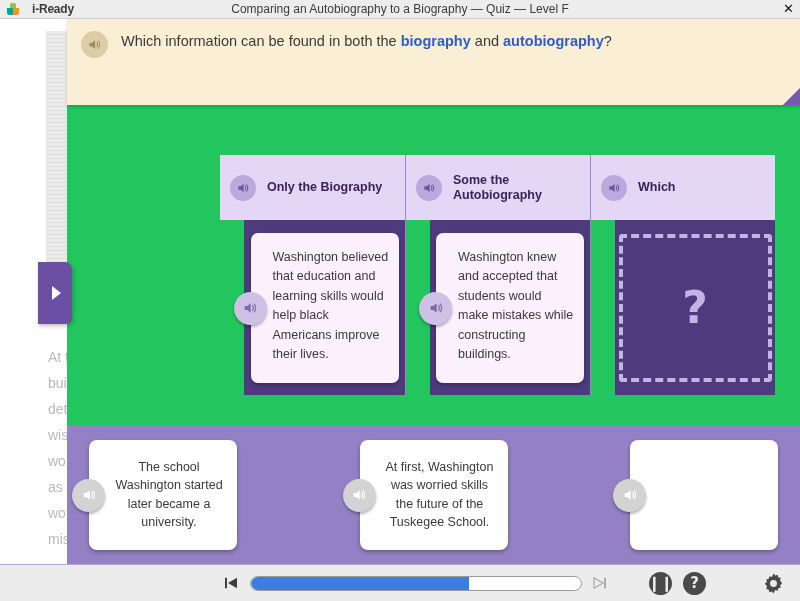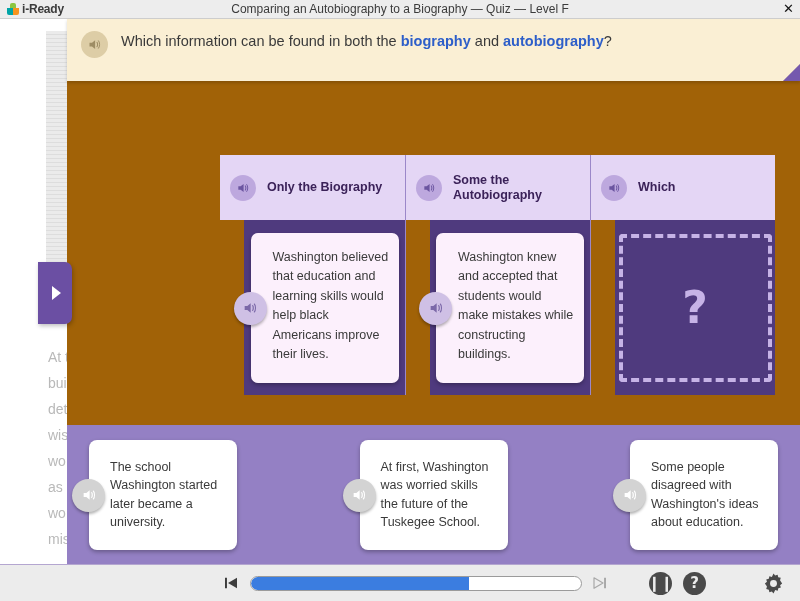--- a/index.html
+++ b/index.html
@@ -9,21 +9,21 @@
     overflow: hidden; background: #ffffff;
   }
   #app { position: relative; width: 800px; height: 601px; background: #ffffff; }
 
   
   .titlebar {
     position: absolute; top: 0; left: 0; width: 800px; height: 19px;
     background: #ededed; border-bottom: 1px solid #cfcfcf;
     display: flex; align-items: center;
   }
-  .logo-wrap { display: flex; align-items: center; gap: 3px; padding-left: 7px; }
+  .logo-wrap { display: flex; align-items: center; gap: 13px; padding-left: 7px; }
   .logo-cube { width: 12px; height: 12px; position: relative; }
   .logo-cube i { position: absolute; display: block; }
   .lc-tl { width: 6px; height: 6px; left: 3px; top: 0; background: #8dc63f; border-radius: 2px 2px 0 0; }
   .lc-l  { width: 6px; height: 7px; left: 0; top: 5px; background: #00a4a7; border-radius: 0 0 0 2px; }
   .lc-r  { width: 6px; height: 7px; left: 6px; top: 5px; background: #f7941e; border-radius: 0 0 2px 0; }
   .logo-text { font-size: 12px; font-weight: bold; color: #3b3b3b; letter-spacing: -0.2px; }
   .titlebar-title {
     position: absolute; left: 0; right: 0; text-align: center;
     font-size: 12px; color: #3b3b3b;
   }
@@ -57,26 +57,26 @@
   }
   .passage-tab .tri {
     width: 0; height: 0; border-left: 9px solid #fff;
     border-top: 7px solid transparent; border-bottom: 7px solid transparent;
     margin-left: 3px;
   }
 
   
   .stage {
     position: absolute; left: 67px; top: 19px; width: 733px; height: 545px;
-    background: #a16207; overflow: hidden;
+    background: #22c55e; overflow: hidden;
   }
 
   
   .banner {
-    position: absolute; left: 67px; top: 19px; width: 733px; height: 62px;
+    position: absolute; left: 67px; top: 19px; width: 733px; height: 86px;
     background: #FAEFD4; z-index: 10;
     box-shadow: 0 2px 3px rgba(0,0,0,.18);
   }
   .banner-inner { display: flex; align-items: flex-start; padding: 11px 14px 0 14px; }
   .spk {
     border-radius: 50%; display: flex; align-items: center; justify-content: center;
     flex: none; cursor: pointer;
   }
   .spk svg { display: block; }
   .spk-banner { width: 27px; height: 27px; background: #DDCDA6; margin-top: 1px; }
@@ -132,21 +132,21 @@
   }
   .dropzone .qmark {
     font-size: 44px; font-weight: bold; color: #C6B3E6;
     font-family: "DejaVu Sans", sans-serif; line-height: 1;
   }
 
   
   .tray {
     position: absolute; left: 67px; top: 425px; width: 733px; height: 139px;
     background: #9480C4; display: flex; align-items: center;
-    justify-content: space-between; padding: 0 22px; z-index: 5;
+    justify-content: space-between; padding: 0 22px; z-index: 5; text-align: center;
   }
   .tray-card {
     position: relative; width: 148px; min-height: 110px; background: #ffffff;
     border-radius: 8px; box-shadow: 0 2px 4px rgba(0,0,0,.3);
     padding: 13px 9px 13px 21px; cursor: pointer;
     display: flex; align-items: center;
   }
   .tray-card .txt { font-size: 12.5px; line-height: 18.5px; color: #3a3a3a; }
   .spk-tray {
     position: absolute; left: -17px; top: 50%; margin-top: -16px;
@@ -297,21 +297,20 @@
       <span class="txt">At first, Washington was worried skills the future of the Tuskegee School.</span>
     </div>
     <div class="tray-card">
       <span class="spk spk-tray">
         <svg width="16" height="16" viewBox="0 0 24 24">
             <path d="M4 9v6h4l5 4V5L8 9H4z" fill="#ffffff"></path>
             <path d="M16 8.5c1.2 1.1 1.2 5.9 0 7" stroke="#ffffff" stroke-width="1.8" fill="none" stroke-linecap="round"></path>
             <path d="M18.5 6c2.3 2.2 2.3 9.8 0 12" stroke="#ffffff" stroke-width="1.6" fill="none" stroke-linecap="round"></path>
           </svg>
       </span>
-      <span class="txt">Some people disagreed with Washington's ideas about education.</span>
     </div>
   </div>
 
   <div class="banner">
     <div class="banner-inner">
       <span class="spk spk-banner">
         <svg width="15" height="15" viewBox="0 0 24 24">
             <path d="M4 9v6h4l5 4V5L8 9H4z" fill="#9E8D64"></path>
             <path d="M16 8.5c1.2 1.1 1.2 5.9 0 7" stroke="#9E8D64" stroke-width="1.8" fill="none" stroke-linecap="round"></path>
             <path d="M18.5 6c2.3 2.2 2.3 9.8 0 12" stroke="#9E8D64" stroke-width="1.6" fill="none" stroke-linecap="round"></path>

